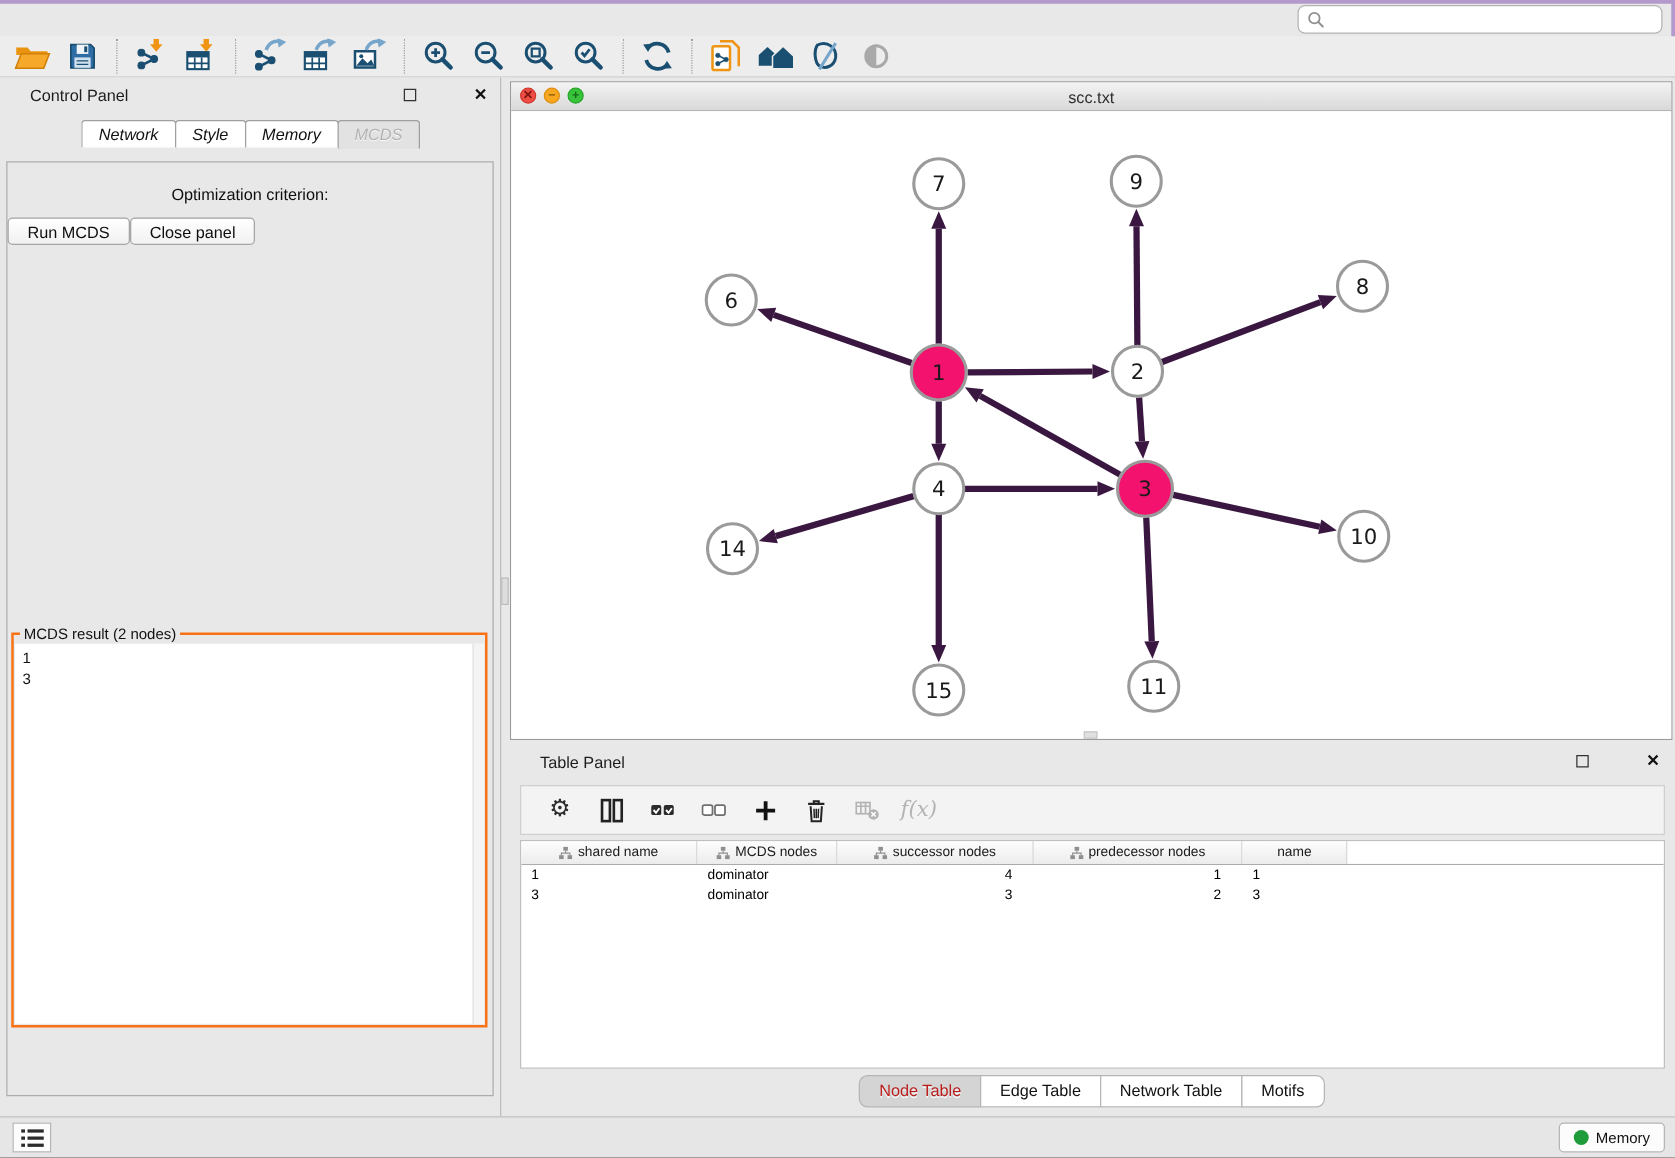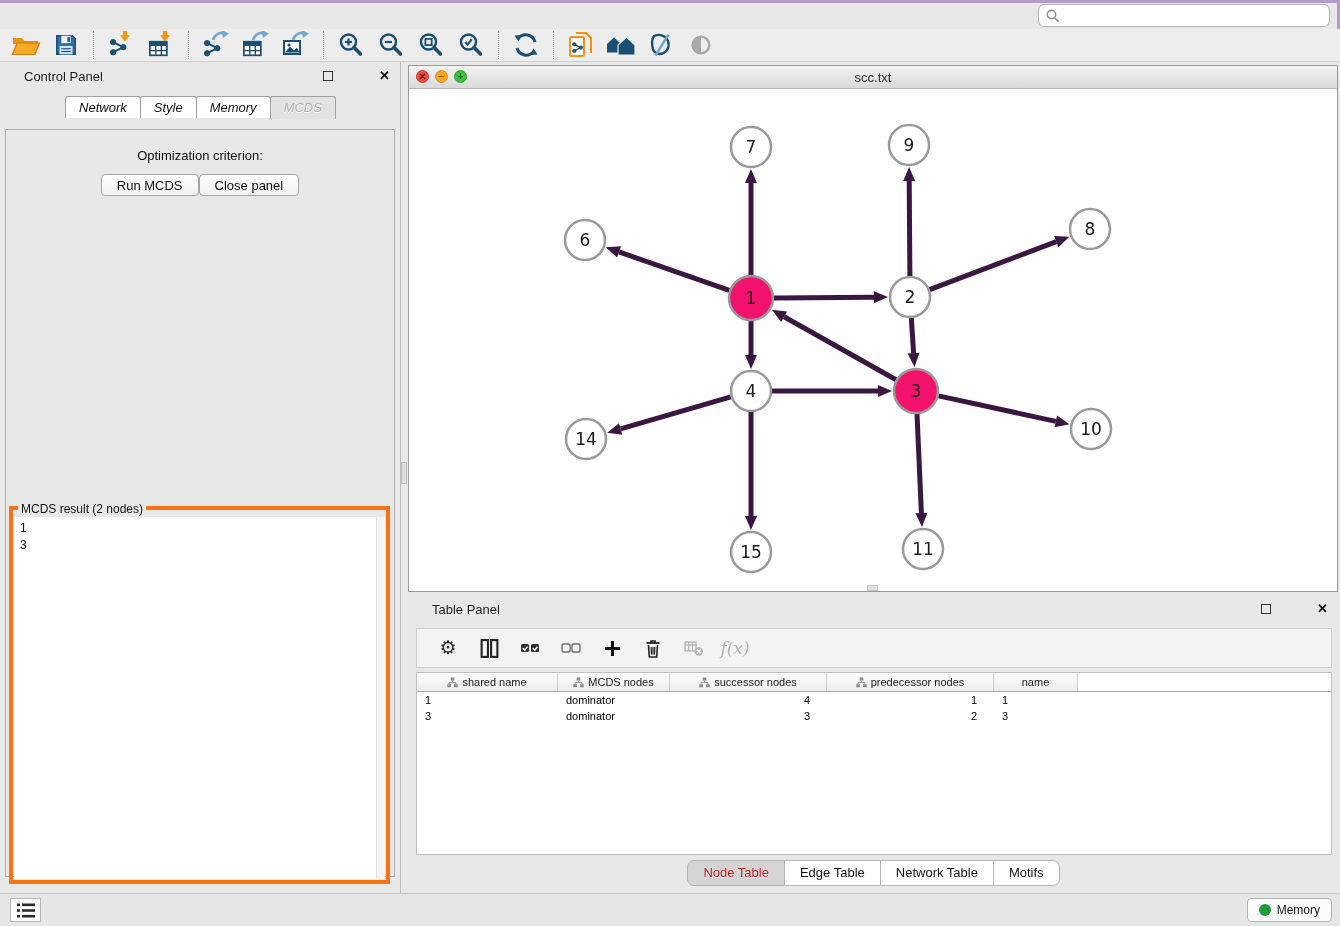--- a/index.html
+++ b/index.html
@@ -43,25 +43,25 @@
     padding:3px 13px 0;margin-right:-1px;border-radius:3px 3px 0 0;height:22px;font-style:italic;}
   .cp-tab.active{background:#e2e2e2;color:#b2b2b2;text-shadow:0 1px 0 #fafafa;height:23px;z-index:3;}
   .cp-body{position:absolute;left:5px;right:5px;top:56px;bottom:16px;border:1px solid #adadad;margin-top:11px;}
   .opt-label{margin-top:18px;text-align:center;font-size:13px;color:#0e0e0e;}
   .criterion{margin:9px auto 0;width:308px;height:22px;background:#fff;border:1px solid #a6a6a6;
     border-radius:4px;font-size:13px;display:flex;align-items:center;padding-left:9px;position:relative;}
   .spin{position:absolute;right:7px;top:3px;display:flex;flex-direction:column;gap:2px;}
   .spin i{width:0;height:0;border-left:4px solid transparent;border-right:4px solid transparent;}
   .spin .up{border-bottom:5px solid #444;}
   .spin .dn{border-top:5px solid #444;}
-  .btn-row{display:flex;justify-content:center;margin-top:11px;}
+  .btn-row{display:flex;justify-content:flex-start;margin-top:11px;}
   .mac-btn{height:22px;padding:0 15px;background:linear-gradient(#ffffff,#f1f1f1);
     border:1px solid #a6a6a6;border-radius:4px;font-size:13px;color:#0e0e0e;
     font-family:"Liberation Sans",sans-serif;}
-  .result-group{position:absolute;left:3px;right:4px;top:376px;height:378px;border:4px solid #f97316;}
+  .result-group{position:absolute;left:3px;right:4px;top:376px;height:316px;border:2px solid #f97316;}
   .result-label{position:absolute;top:-8px;left:5px;background:#e8e8e8;padding:0 3px;font-size:12px;color:#111;}
   .result-area{position:absolute;left:1px;right:1px;top:7px;bottom:1px;background:#fff;
     font-size:12px;color:#111;padding:3px 0 0 6px;line-height:17px;}
   .result-scroll{position:absolute;right:1px;top:7px;bottom:1px;width:9px;background:#f4f4f4;
     border-left:1px solid #e2e2e2;}
 
   
   .v-divider{position:absolute;left:400px;top:62px;width:8px;height:831px;background:#e8e8e8;
     border-left:1px solid #bdbdbd;}
   .v-handle{position:absolute;left:0px;top:400px;width:6px;height:22px;background:#dedede;border:1px solid #bdbdbd;}

